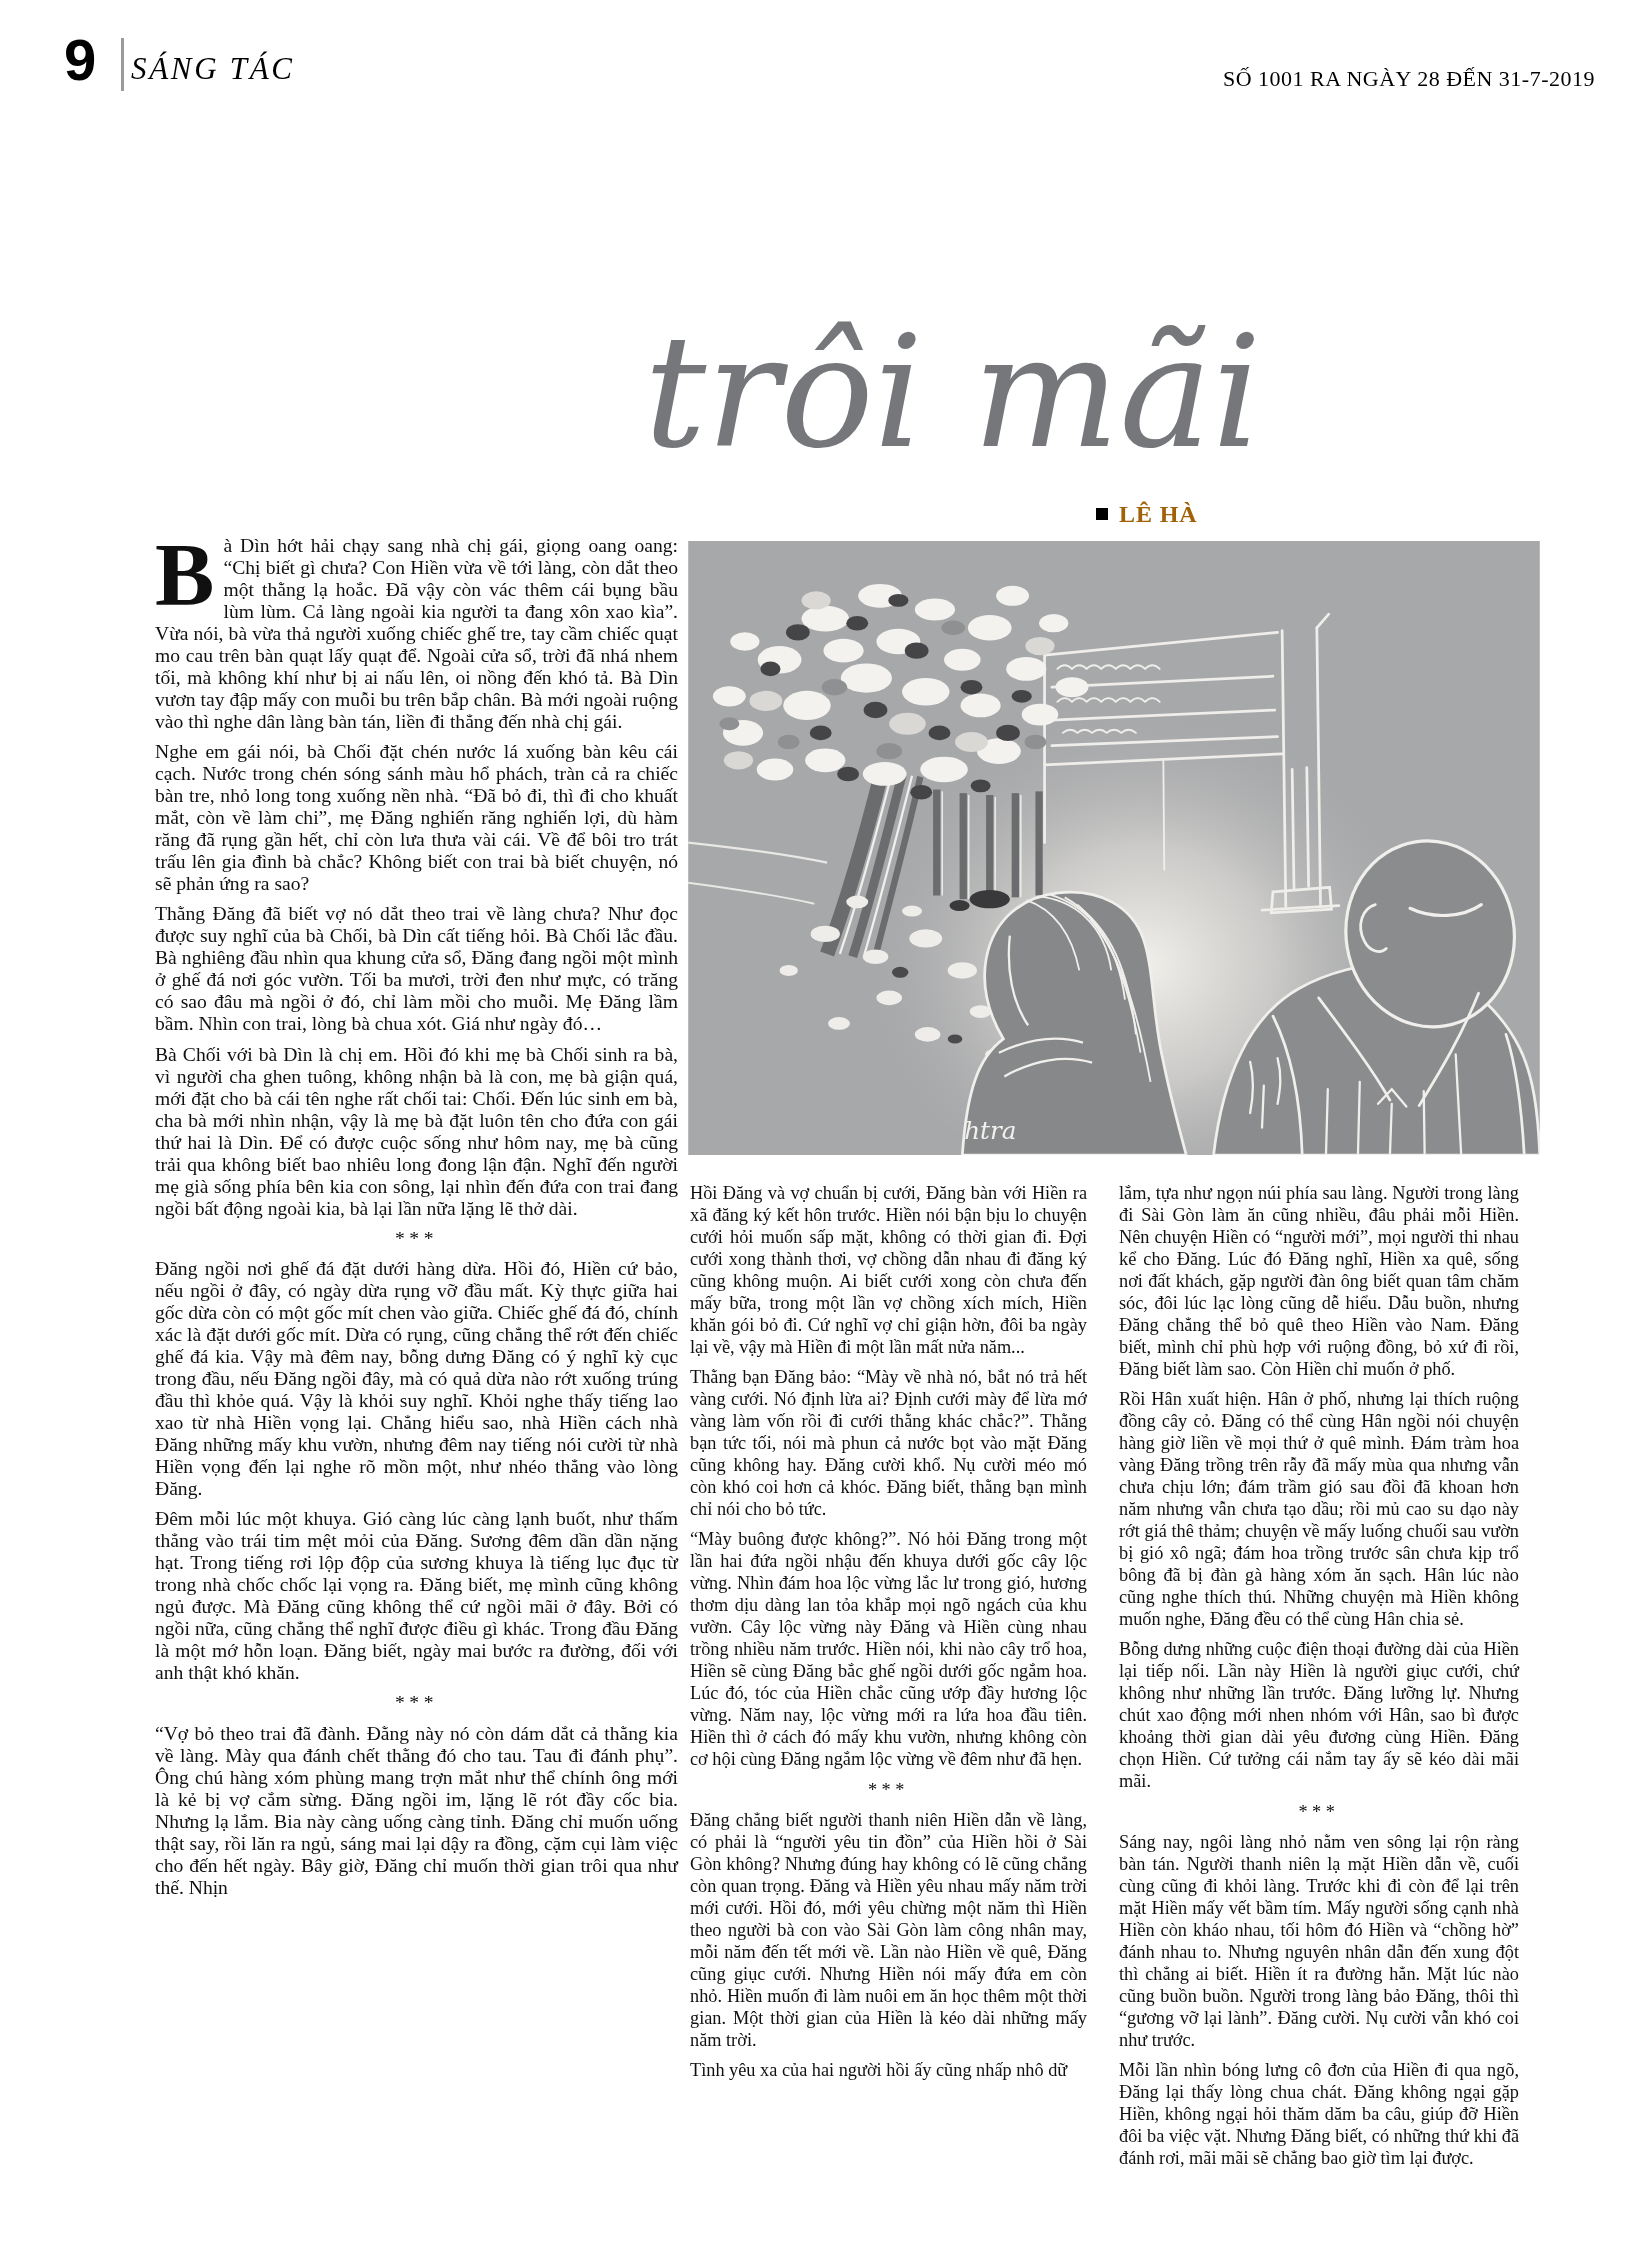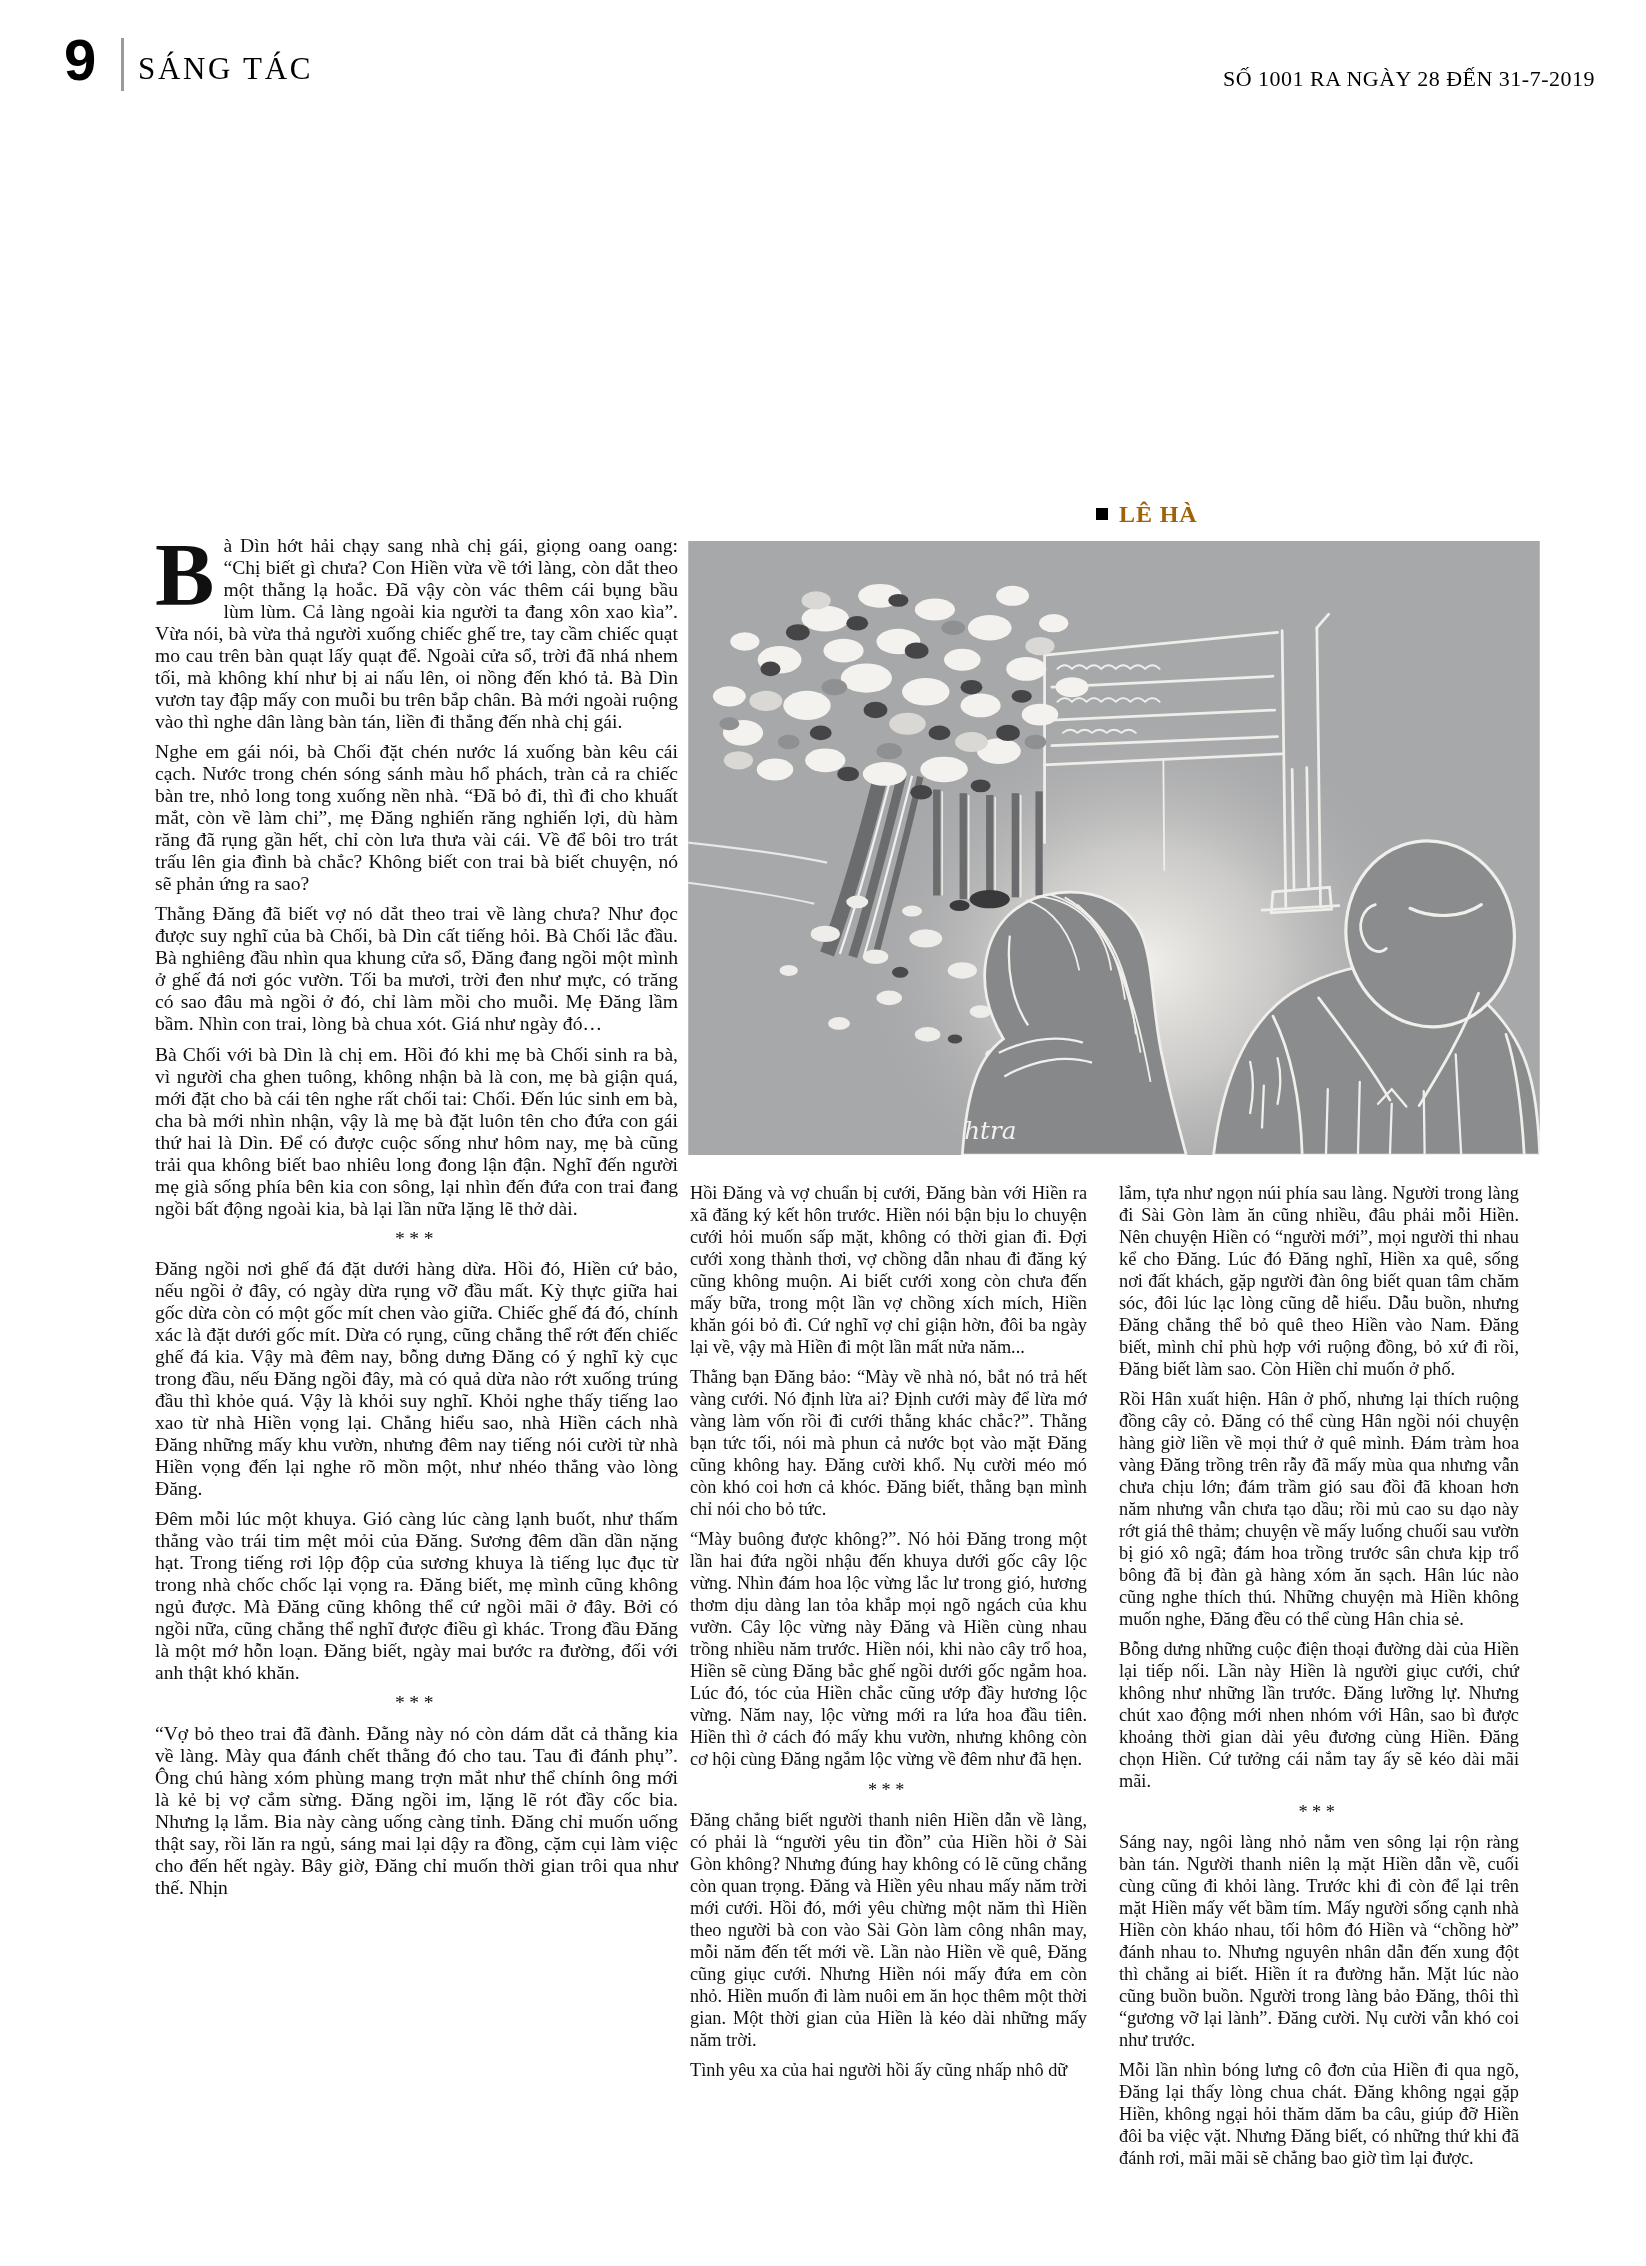--- a/index.html
+++ b/index.html
@@ -14,22 +14,22 @@
   .page { position:absolute; inset:0; }
 
   
   .pgnum {
     position:absolute; left:64px; top:31px;
     font-family:"Liberation Sans", sans-serif;
     font-weight:bold; font-size:58px; line-height:1; color:#000;
   }
   .pgbar { position:absolute; left:121px; top:38px; width:2.7px; height:53px; background:#9a9a9a; }
   .section {
-    position:absolute; left:138px; top:51px;
-    font-size:31px; letter-spacing:2.7px; color:#000;
+    position:absolute; left:131px; top:51px;
+    font-size:31px; letter-spacing:2.7px; color:#000;font-style:italic;
   }
   .issue {
     position:absolute; right:52px; top:66px;
     font-size:22px; letter-spacing:0.5px; color:#000;
   }
 
   
   .title-line {
     position:absolute;
     font-family:"DejaVu Serif", serif;
@@ -70,20 +70,21 @@
 </head>
 <body>
 
 <div class="page">
 
   <div class="pgnum">9</div>
   <div class="pgbar"></div>
   <div class="section">SÁNG TÁC</div>
   <div class="issue">SỐ 1001 RA NGÀY 28 ĐẾN 31-7-2019</div>
 
+  <div class="title-line title-l2">trôi mãi</div>
   <div class="byline">
     <span class="sq"></span><span>LÊ HÀ</span>
   </div>
 
   <div class="illustration">
     <svg width="852" height="614" viewBox="0 0 932 672" xmlns="http://www.w3.org/2000/svg">
       <defs>
         <radialGradient id="glow" cx="0.52" cy="0.60" r="0.48">
           <stop offset="0" stop-color="#f6f4ef" stop-opacity="0.95"></stop>
           <stop offset="0.45" stop-color="#e8e6e1" stop-opacity="0.55"></stop>

